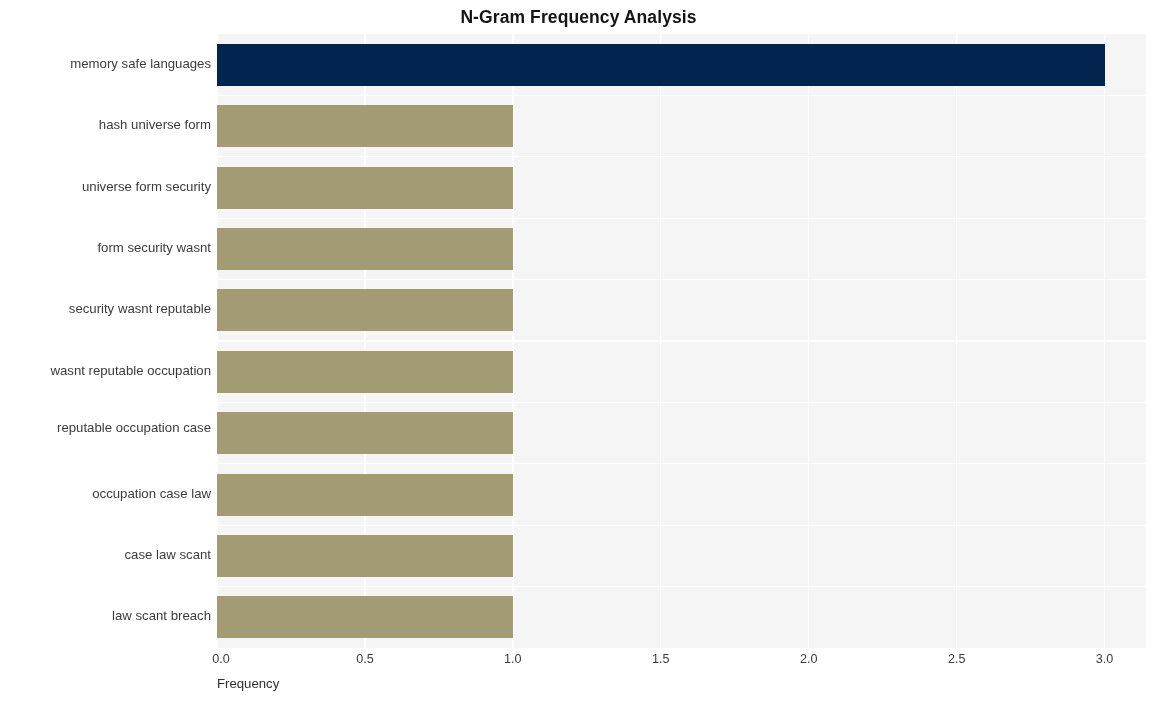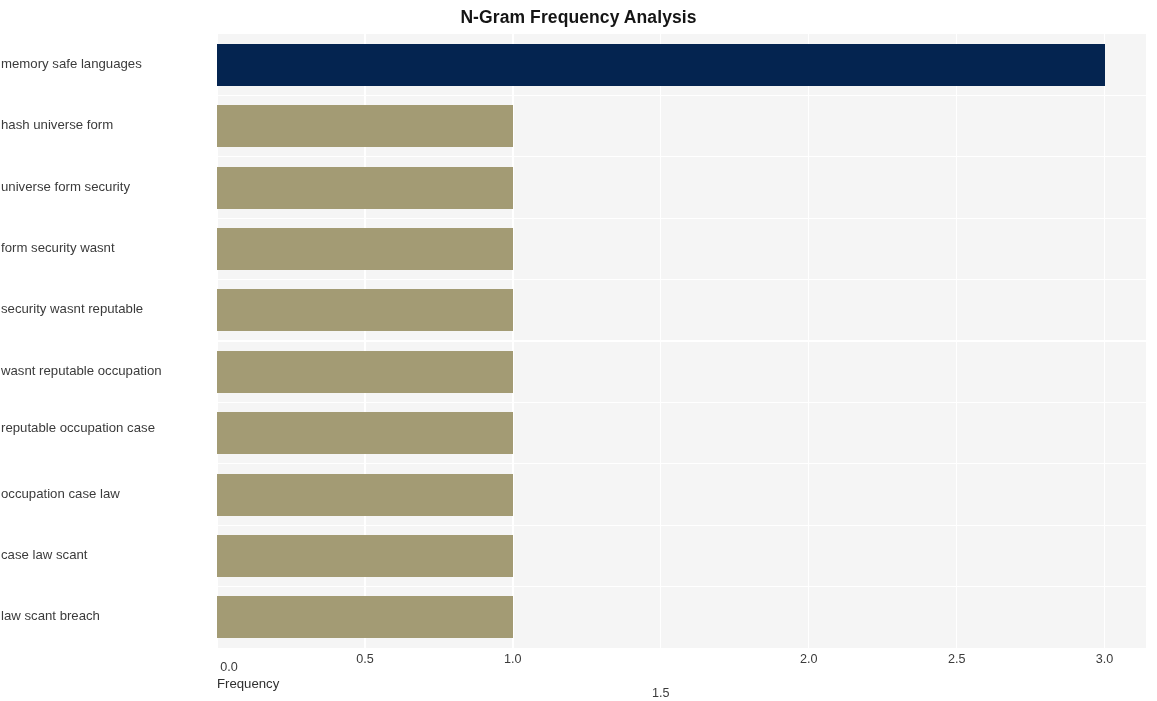--- a/index.html
+++ b/index.html
@@ -68,21 +68,21 @@
     position: absolute;
     left: 0;
     height: 42px;
   }
 
   
   .ytick {
     position: absolute;
     right: 0;
     width: 210px;
-    text-align: left;
+    text-align: right;
     font-size: 13.2px;
     color: #3b3b3b;
     white-space: nowrap;
   }
   #y-axis-labels {
     position: absolute;
     left: 0;
     top: 34px;
     width: 211px;
     height: 614px;
@@ -161,24 +161,24 @@
       <div class="ytick" style="top: 144.5px;">universe form security</div>
       <div class="ytick" style="top: 205.9px;">form security wasnt</div>
       <div class="ytick" style="top: 267.3px;">security wasnt reputable</div>
       <div class="ytick" style="top: 328.7px;">wasnt reputable occupation</div>
       <div class="ytick" style="top: 386px; padding-left: 41px;">reputable occupation case</div>
       <div class="ytick" style="top: 451.5px;">occupation case law</div>
       <div class="ytick" style="top: 512.9px;">case law scant</div>
       <div class="ytick" style="top: 574.3px; margin-left: 14px;">law scant breach</div>
     </div>
   <div id="x-axis-labels">
-      <div class="xtick" style="left: 12px; margin-top: 8px;">0.0</div>
+      <div class="xtick" style="left: 4px;">0.0</div>
       <div class="xtick" style="left: 147.93px;">0.5</div>
       <div class="xtick" style="left: 295.86px;">1.0</div>
-      <div class="xtick" style="left: 443.79px; margin-top: 34px;">1.5</div>
+      <div class="xtick" style="left: 443.79px;">1.5</div>
       <div class="xtick" style="left: 591.72px;">2.0</div>
       <div class="xtick" style="left: 739.65px;">2.5</div>
       <div class="xtick" style="left: 887.58px;">3.0</div>
     </div>
 
   <div id="x-axis-title">Frequency</div>
 
 </div>
 
 </body></html>

